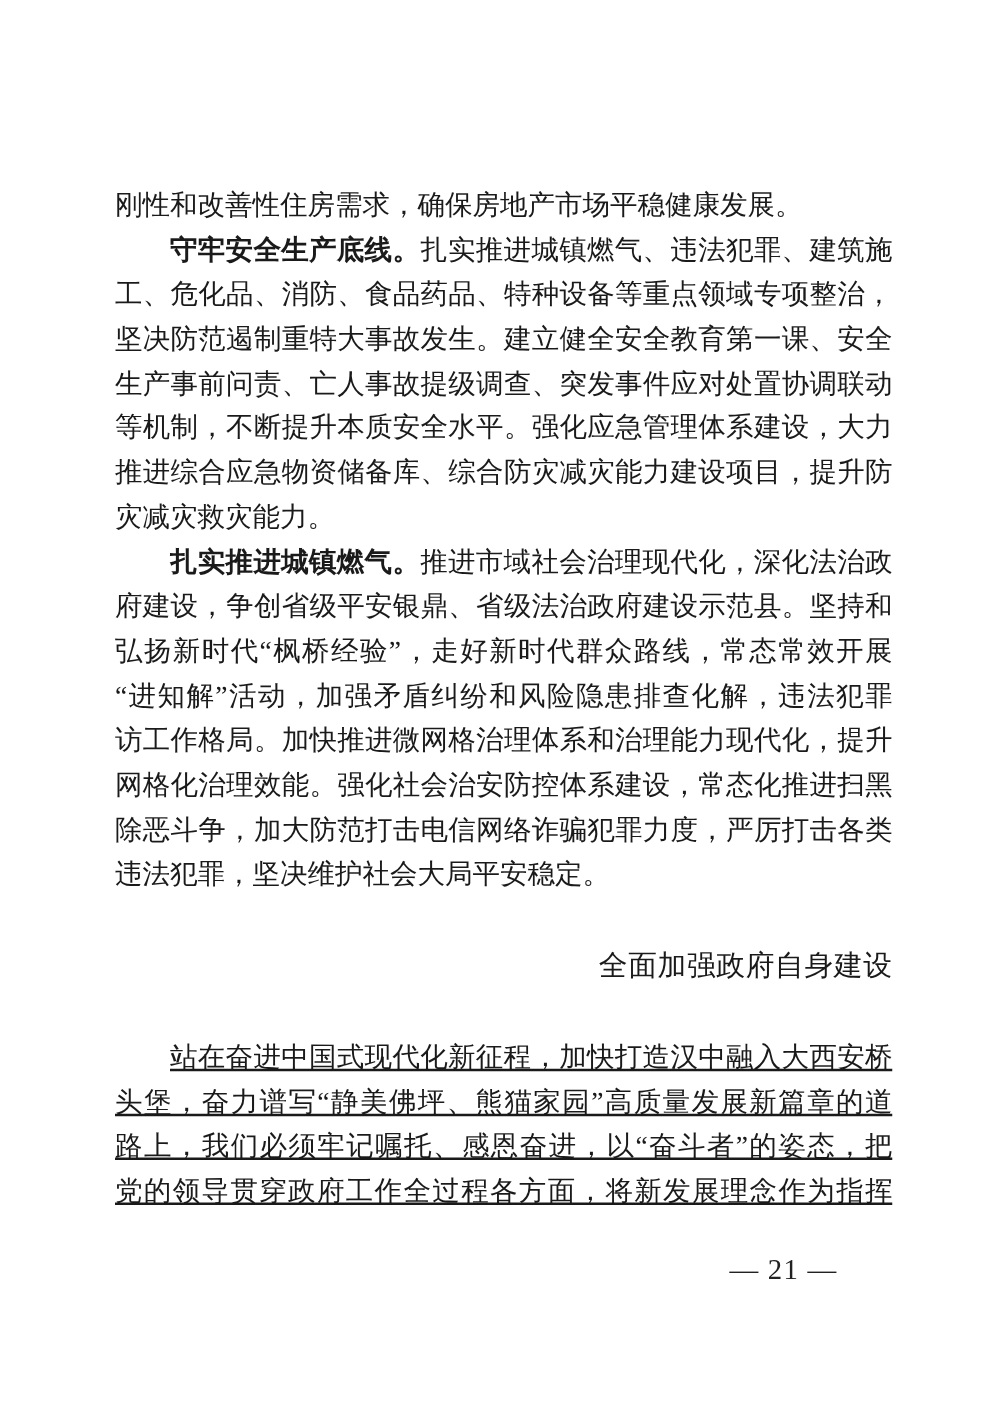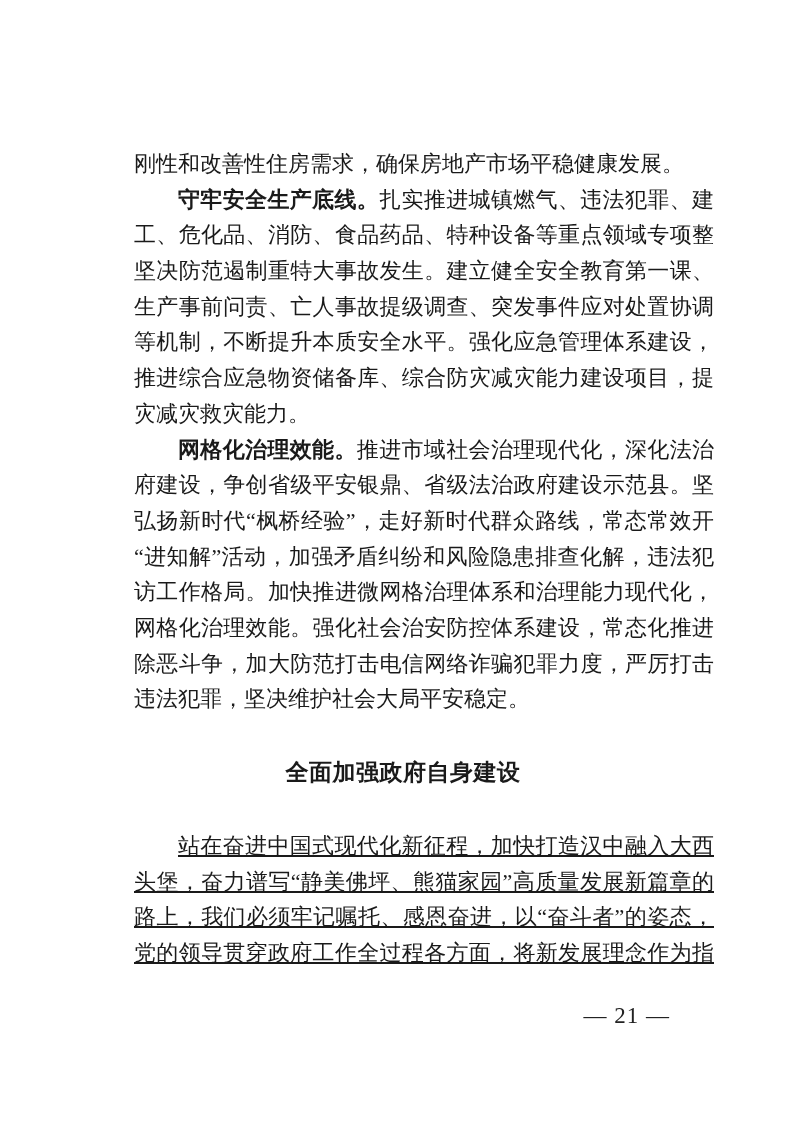--- a/index.html
+++ b/index.html
@@ -23,36 +23,35 @@
     font-size: 22px;
   }
   .body-block { top: 146px; }
   .closing-block { top: 828px; text-decoration: underline; }
   .line {
     height: 35.7px;
     line-height: 35.7px;
     text-align: justify;
     text-align-last: justify;
     overflow: hidden;
-    margin-left: 42px;
   }
   .line.end { text-align-last: left; }
   .line.indent { text-indent: 2em; }
   .line b { font-weight: bold; font-family: Liberation Serif, serif; }
   .heading {
     position: absolute;
     top: 754px;
     left: 92px;
     width: 622px;
     height: 37px;
     line-height: 37px;
     margin: 0;
     font-size: 23px;
-    font-weight: bold;
-    text-align: center;
+    font-weight: normal;
+    text-align: right;
     letter-spacing: 0.5px;
   }
   .footer {
     position: absolute;
     top: 1003px;
     right: 123px;
     font-size: 23px;
     line-height: 26px;
     letter-spacing: 1px;
     color: #222222;
@@ -65,21 +64,21 @@
 
   <div class="text-block body-block">
     <div class="line end"><span>刚性和改善性住房需求，确保房地产市场平稳健康发展。</span></div>
     <div class="line indent"><b>守牢安全生产底线。</b><span>扎实推进城镇燃气、违法犯罪、建筑施</span></div>
     <div class="line"><span>工、危化品、消防、食品药品、特种设备等重点领域专项整治，</span></div>
     <div class="line"><span>坚决防范遏制重特大事故发生。建立健全安全教育第一课、安全</span></div>
     <div class="line"><span>生产事前问责、亡人事故提级调查、突发事件应对处置协调联动</span></div>
     <div class="line"><span>等机制，不断提升本质安全水平。强化应急管理体系建设，大力</span></div>
     <div class="line"><span>推进综合应急物资储备库、综合防灾减灾能力建设项目，提升防</span></div>
     <div class="line end"><span>灾减灾救灾能力。</span></div>
-    <div class="line indent"><b>网格化治理效能。</b><span>推进市域社会治理现代化，深化法治政</span></div>
+    <div class="line indent"><b>扎实推进城镇燃气。</b><span>推进市域社会治理现代化，深化法治政</span></div>
     <div class="line"><span>府建设，争创省级平安银鼎、省级法治政府建设示范县。坚持和</span></div>
     <div class="line"><span>弘扬新时代“枫桥经验”，走好新时代群众路线，常态常效开展</span></div>
     <div class="line"><span>“进知解”活动，加强矛盾纠纷和风险隐患排查化解，违法犯罪</span></div>
     <div class="line"><span>访工作格局。加快推进微网格治理体系和治理能力现代化，提升</span></div>
     <div class="line"><span>网格化治理效能。强化社会治安防控体系建设，常态化推进扫黑</span></div>
     <div class="line"><span>除恶斗争，加大防范打击电信网络诈骗犯罪力度，严厉打击各类</span></div>
     <div class="line end"><span>违法犯罪，坚决维护社会大局平安稳定。</span></div>
   </div>
 
   <h2 class="heading">全面加强政府自身建设</h2>

